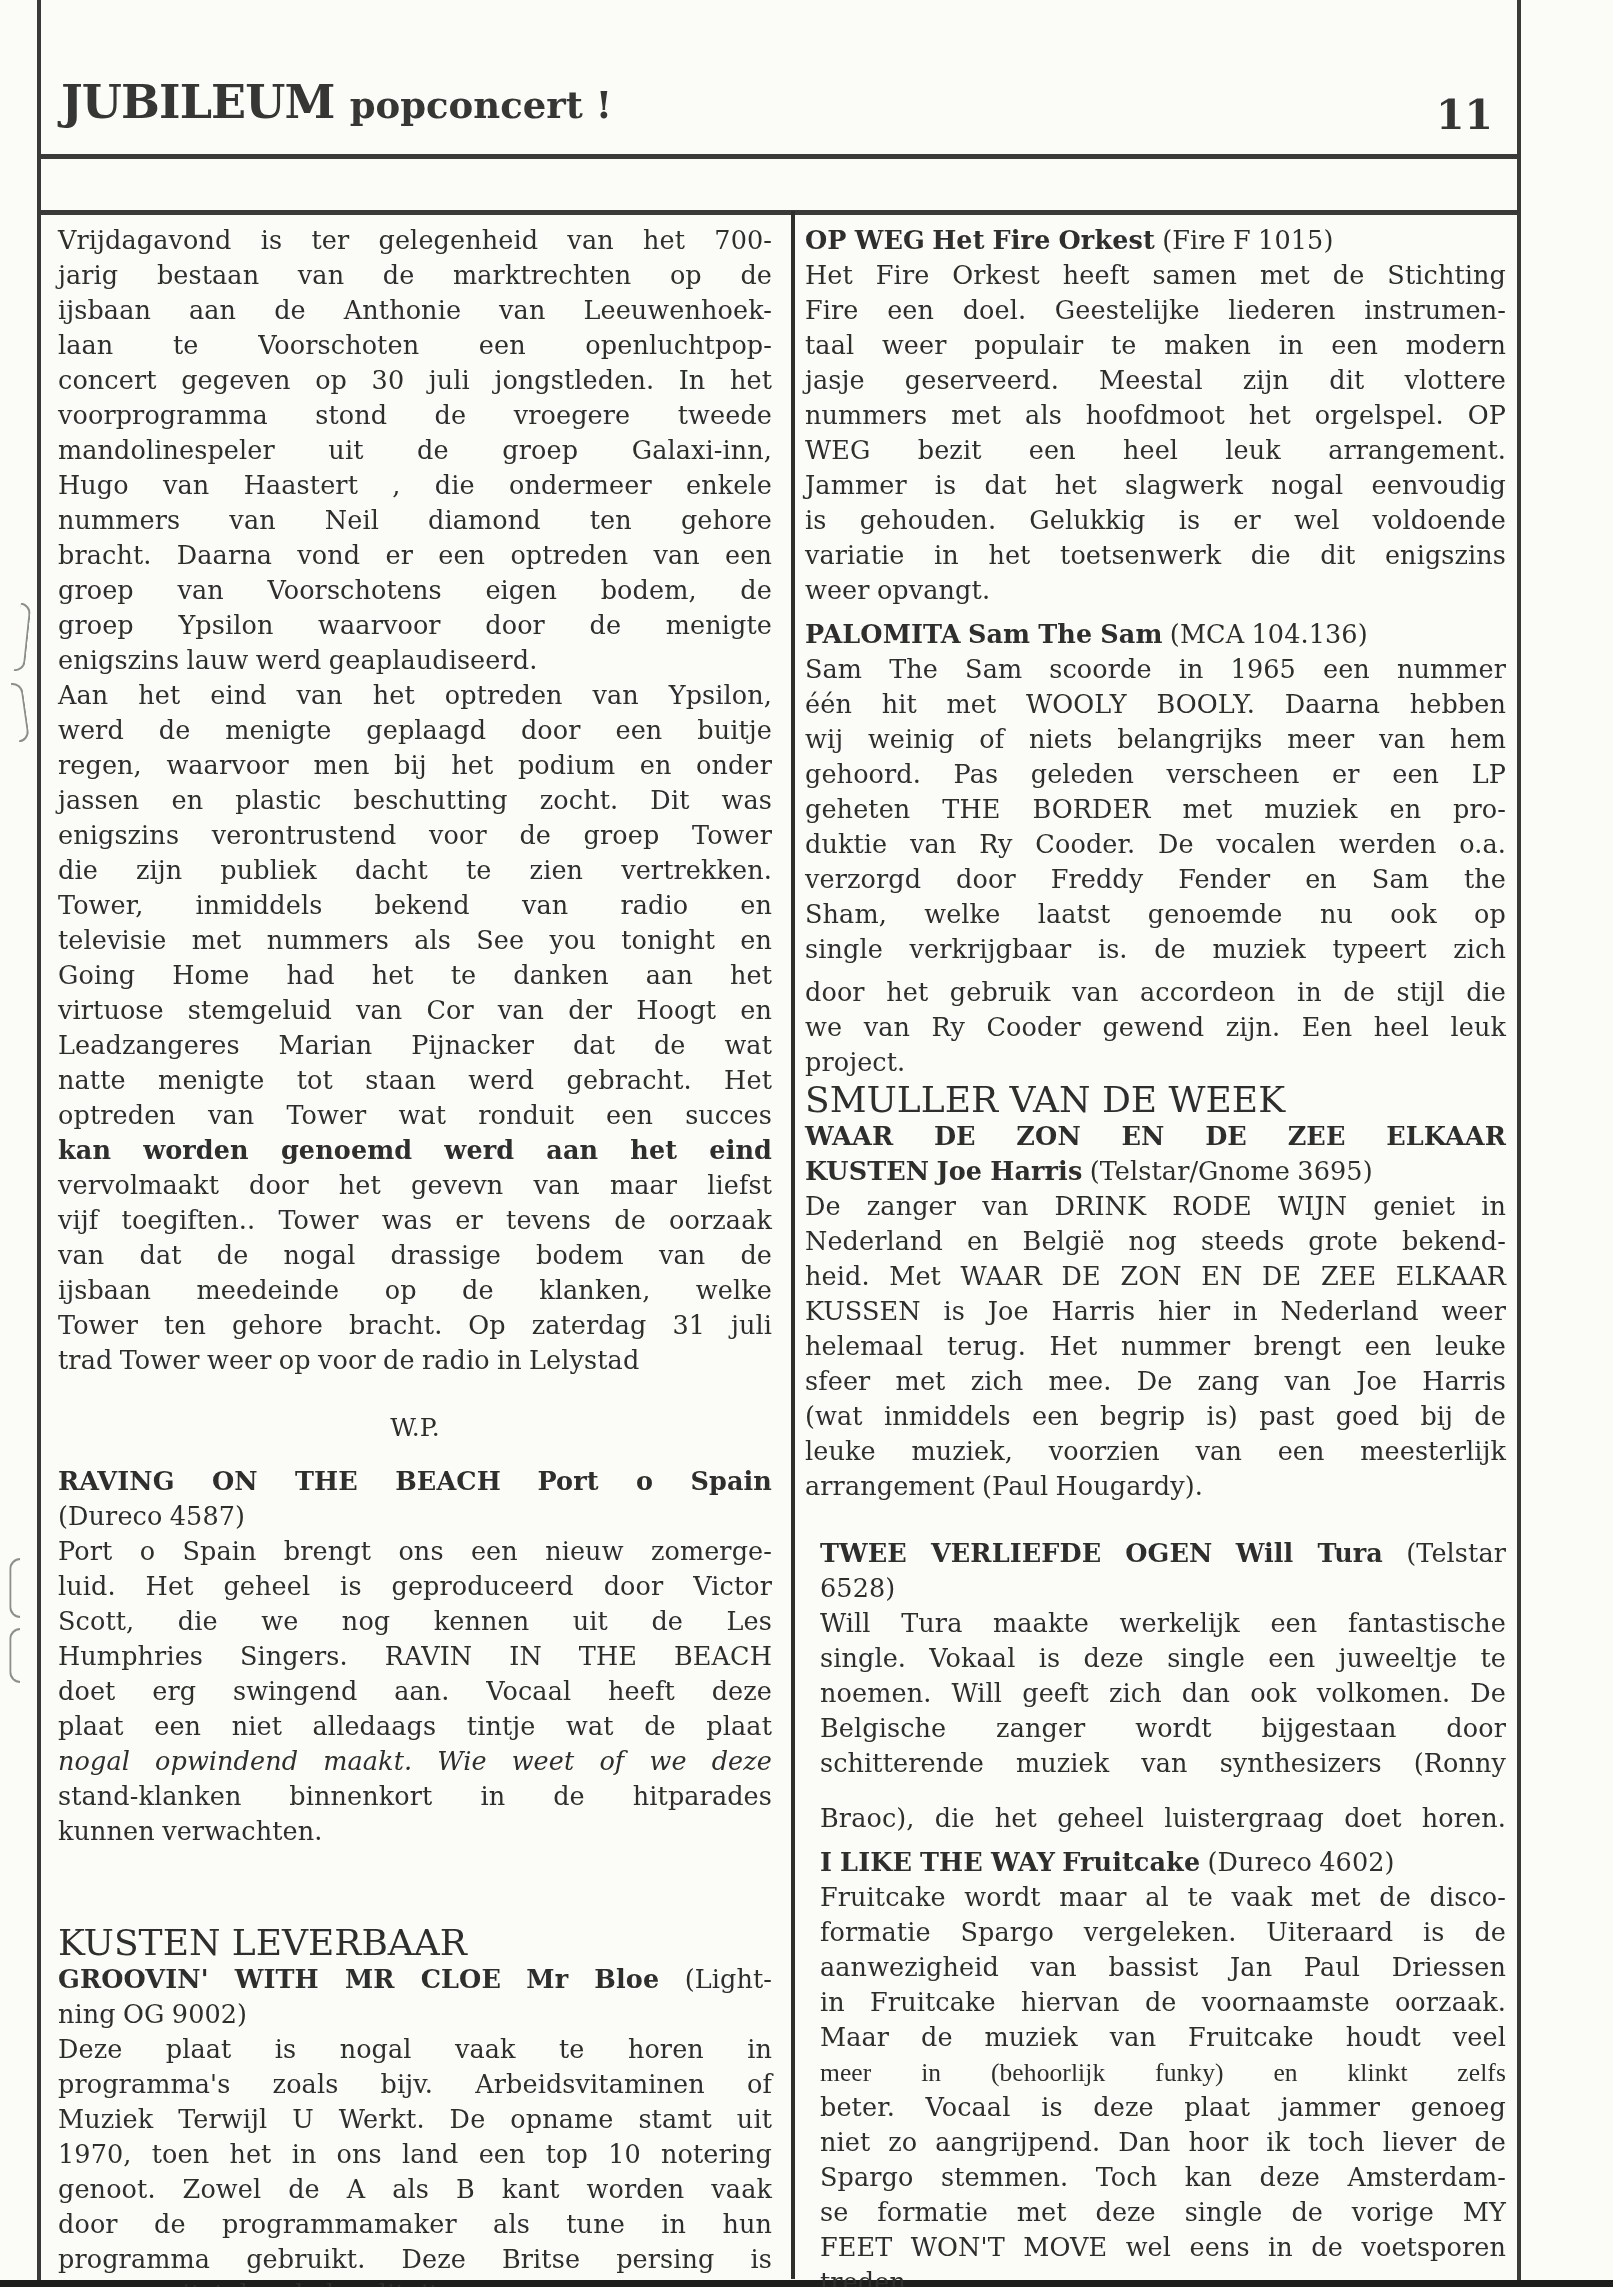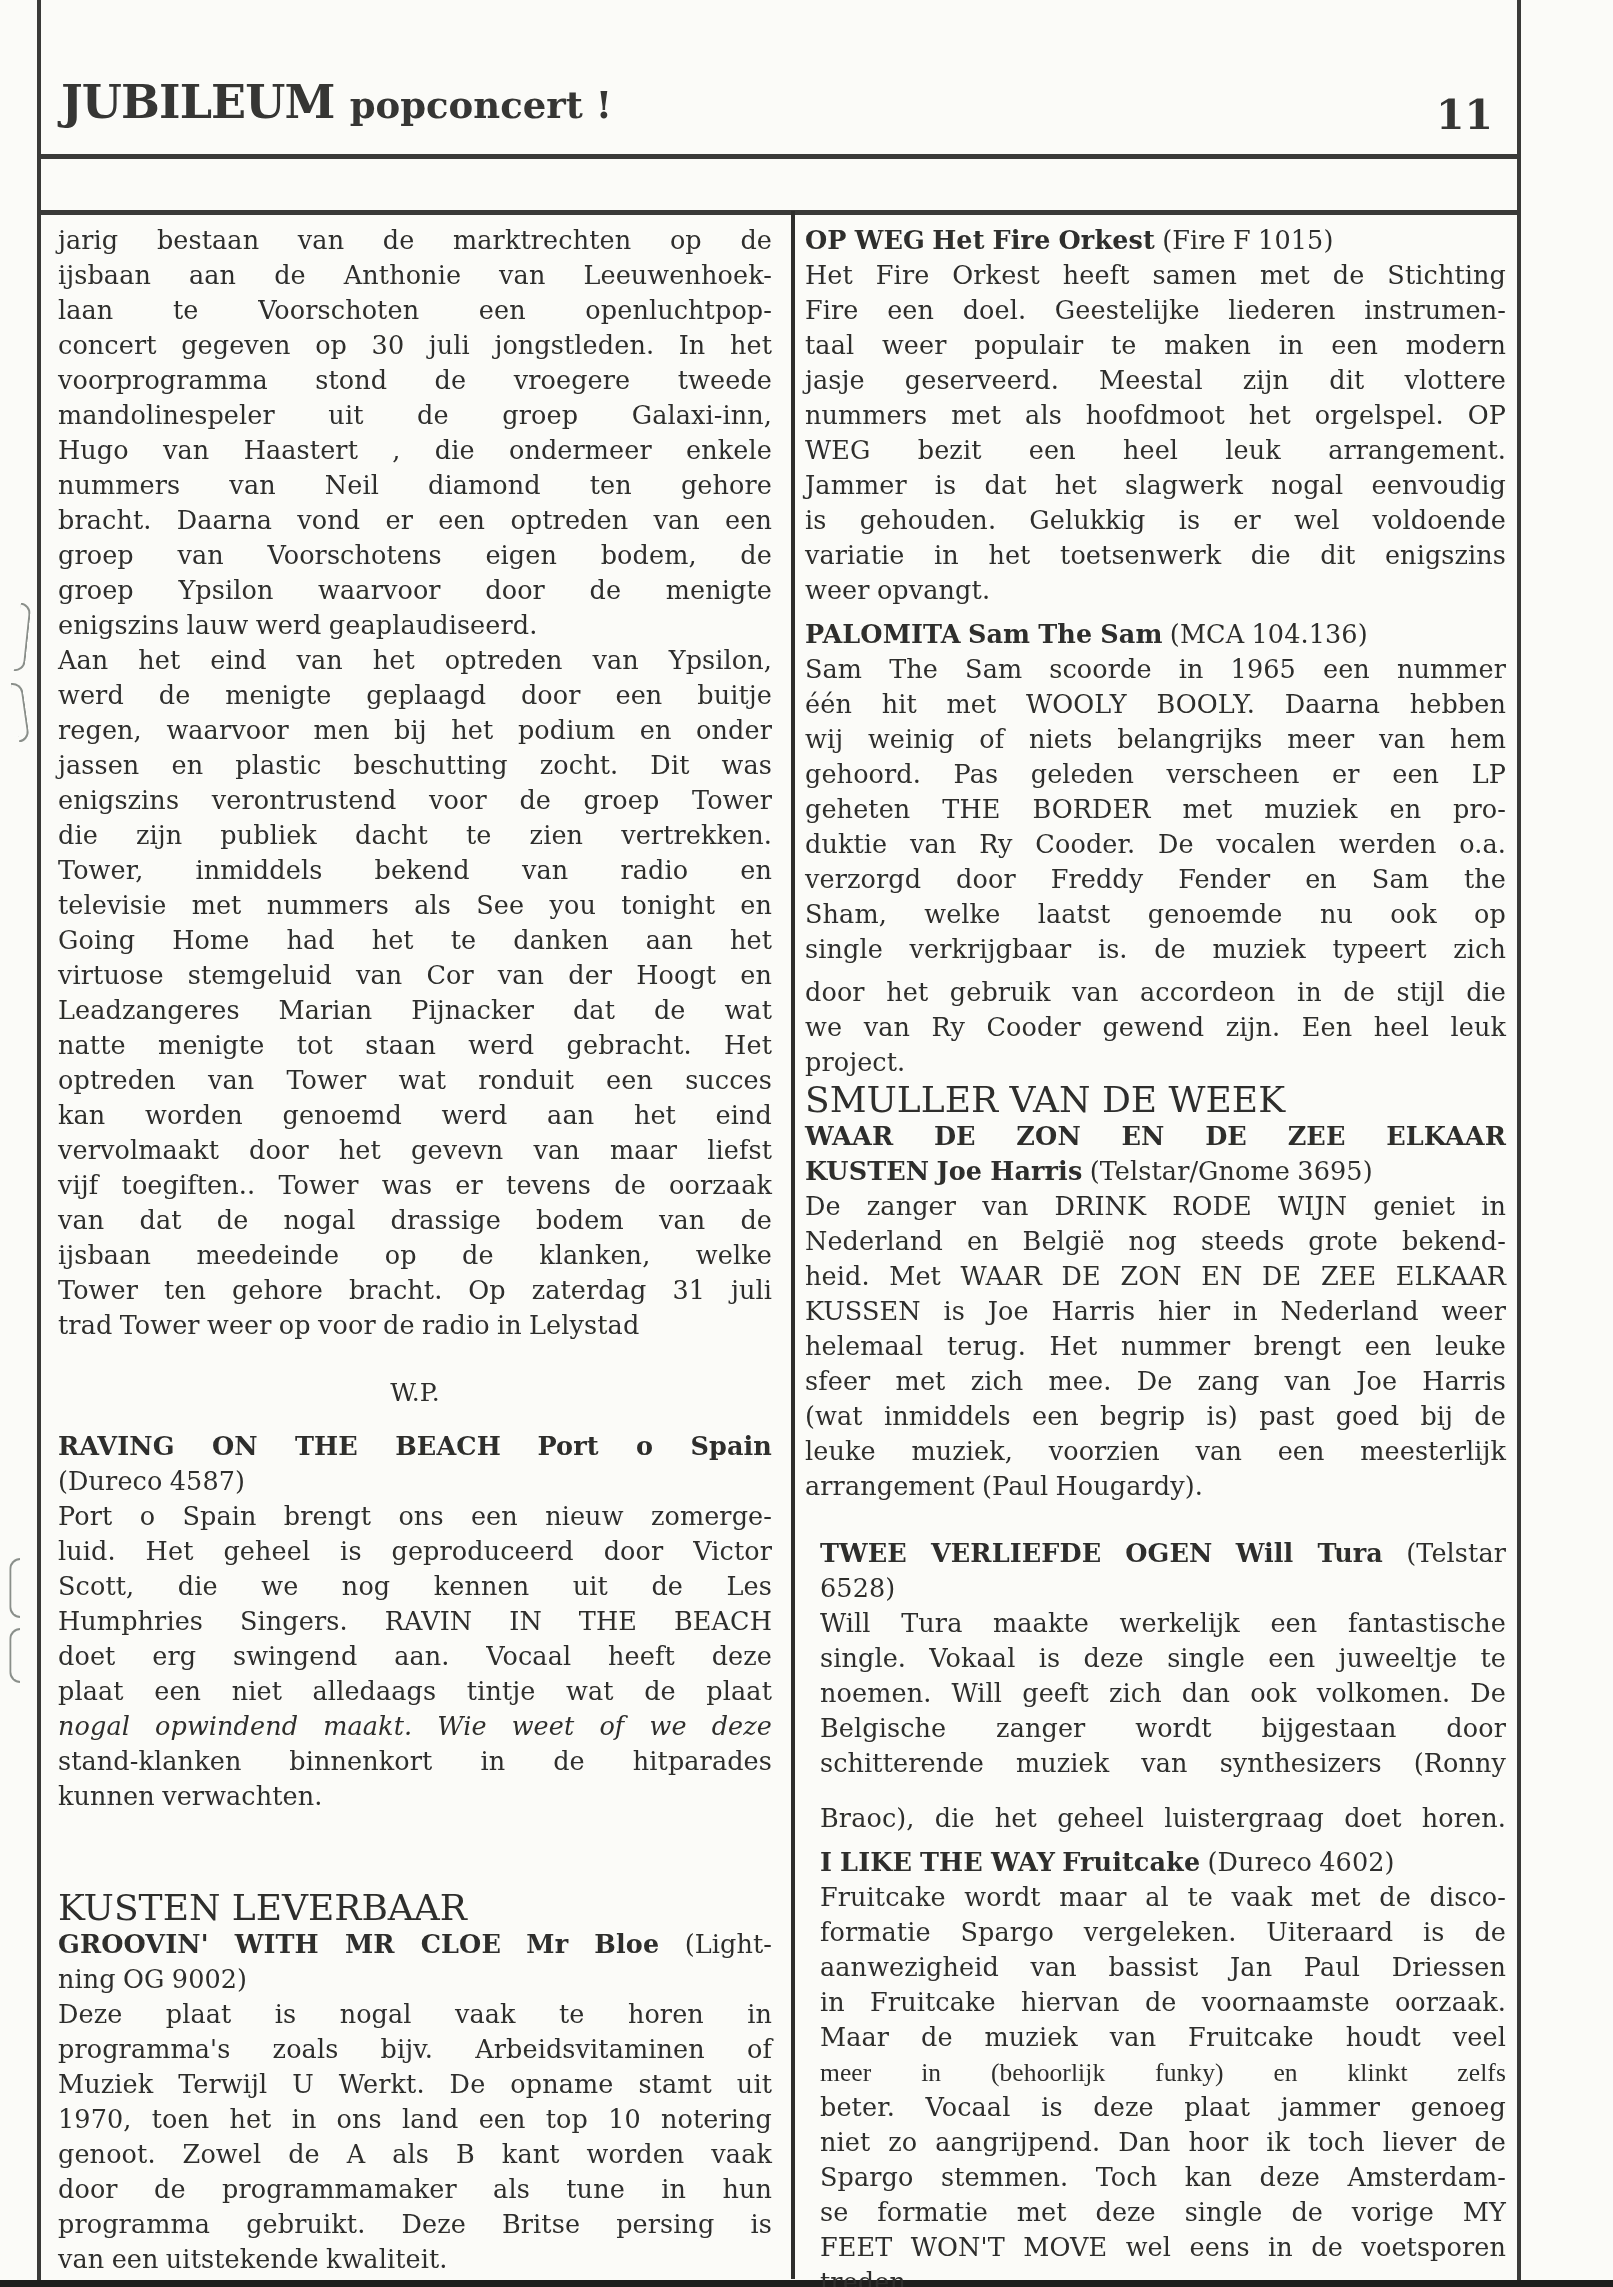--- a/index.html
+++ b/index.html
@@ -61,20 +61,21 @@
 <div class="binder-mark" style="left:9.3px; top:1628px; height:51px; transform:scaleX(-1);"></div>
 
 <div class="page-title">
   <span>JUBILEUM</span>
   <span class="sub">popconcert !</span>
 </div>
 <div class="page-number">11</div>
 
 <div class="col col-left">
   <div class="txt lines">
+    <span class="ln" style="display: block;">Vrijdagavond is ter gelegenheid van het 700-</span>
     <span class="ln" style="display: block;">jarig bestaan van de marktrechten op de</span>
     <span class="ln" style="display: block;">ijsbaan aan de Anthonie van Leeuwenhoek-</span>
     <span class="ln" style="display: block;">laan te Voorschoten een openluchtpop-</span>
     <span class="ln" style="display: block;">concert gegeven op 30 juli jongstleden. In het</span>
     <span class="ln" style="display: block;">voorprogramma stond de vroegere tweede</span>
     <span class="ln" style="display: block;">mandolinespeler uit de groep Galaxi-inn,</span>
     <span class="ln" style="display: block;">Hugo van Haastert , die ondermeer enkele</span>
     <span class="ln" style="display: block;">nummers van Neil diamond ten gehore</span>
     <span class="ln" style="display: block;">bracht. Daarna vond er een optreden van een</span>
     <span class="ln" style="display: block;">groep van Voorschotens eigen bodem, de</span>
@@ -86,21 +87,21 @@
     <span class="ln" style="display: block;">jassen en plastic beschutting zocht. Dit was</span>
     <span class="ln" style="display: block;">enigszins verontrustend voor de groep Tower</span>
     <span class="ln" style="display: block;">die zijn publiek dacht te zien vertrekken.</span>
     <span class="ln" style="display: block;">Tower, inmiddels bekend van radio en</span>
     <span class="ln" style="display: block;">televisie met nummers als See you tonight en</span>
     <span class="ln" style="display: block;">Going Home had het te danken aan het</span>
     <span class="ln" style="display: block;">virtuose stemgeluid van Cor van der Hoogt en</span>
     <span class="ln" style="display: block;">Leadzangeres Marian Pijnacker dat de wat</span>
     <span class="ln" style="display: block;">natte menigte tot staan werd gebracht. Het</span>
     <span class="ln" style="display: block;">optreden van Tower wat ronduit een succes</span>
-    <span class="ln" style="display: block;">kan worden genoemd werd aan het eind</span>
+    <span class="ln" style="display: block; font-weight: bold;">kan worden genoemd werd aan het eind</span>
     <span class="ln" style="display: block;">vervolmaakt door het gevevn van maar liefst</span>
     <span class="ln" style="display: block;">vijf toegiften.. Tower was er tevens de oorzaak</span>
     <span class="ln" style="display: block;">van dat de nogal drassige bodem van de</span>
     <span class="ln" style="display: block;">ijsbaan meedeinde op de klanken, welke</span>
     <span class="ln" style="display: block;">Tower ten gehore bracht. Op zaterdag 31 juli</span>
     <span class="ln last" style="display: block;">trad Tower weer op voor de radio in Lelystad</span>
   </div>
   <div class="txt sig">W.P.</div>
 
   <div class="txt lines">

